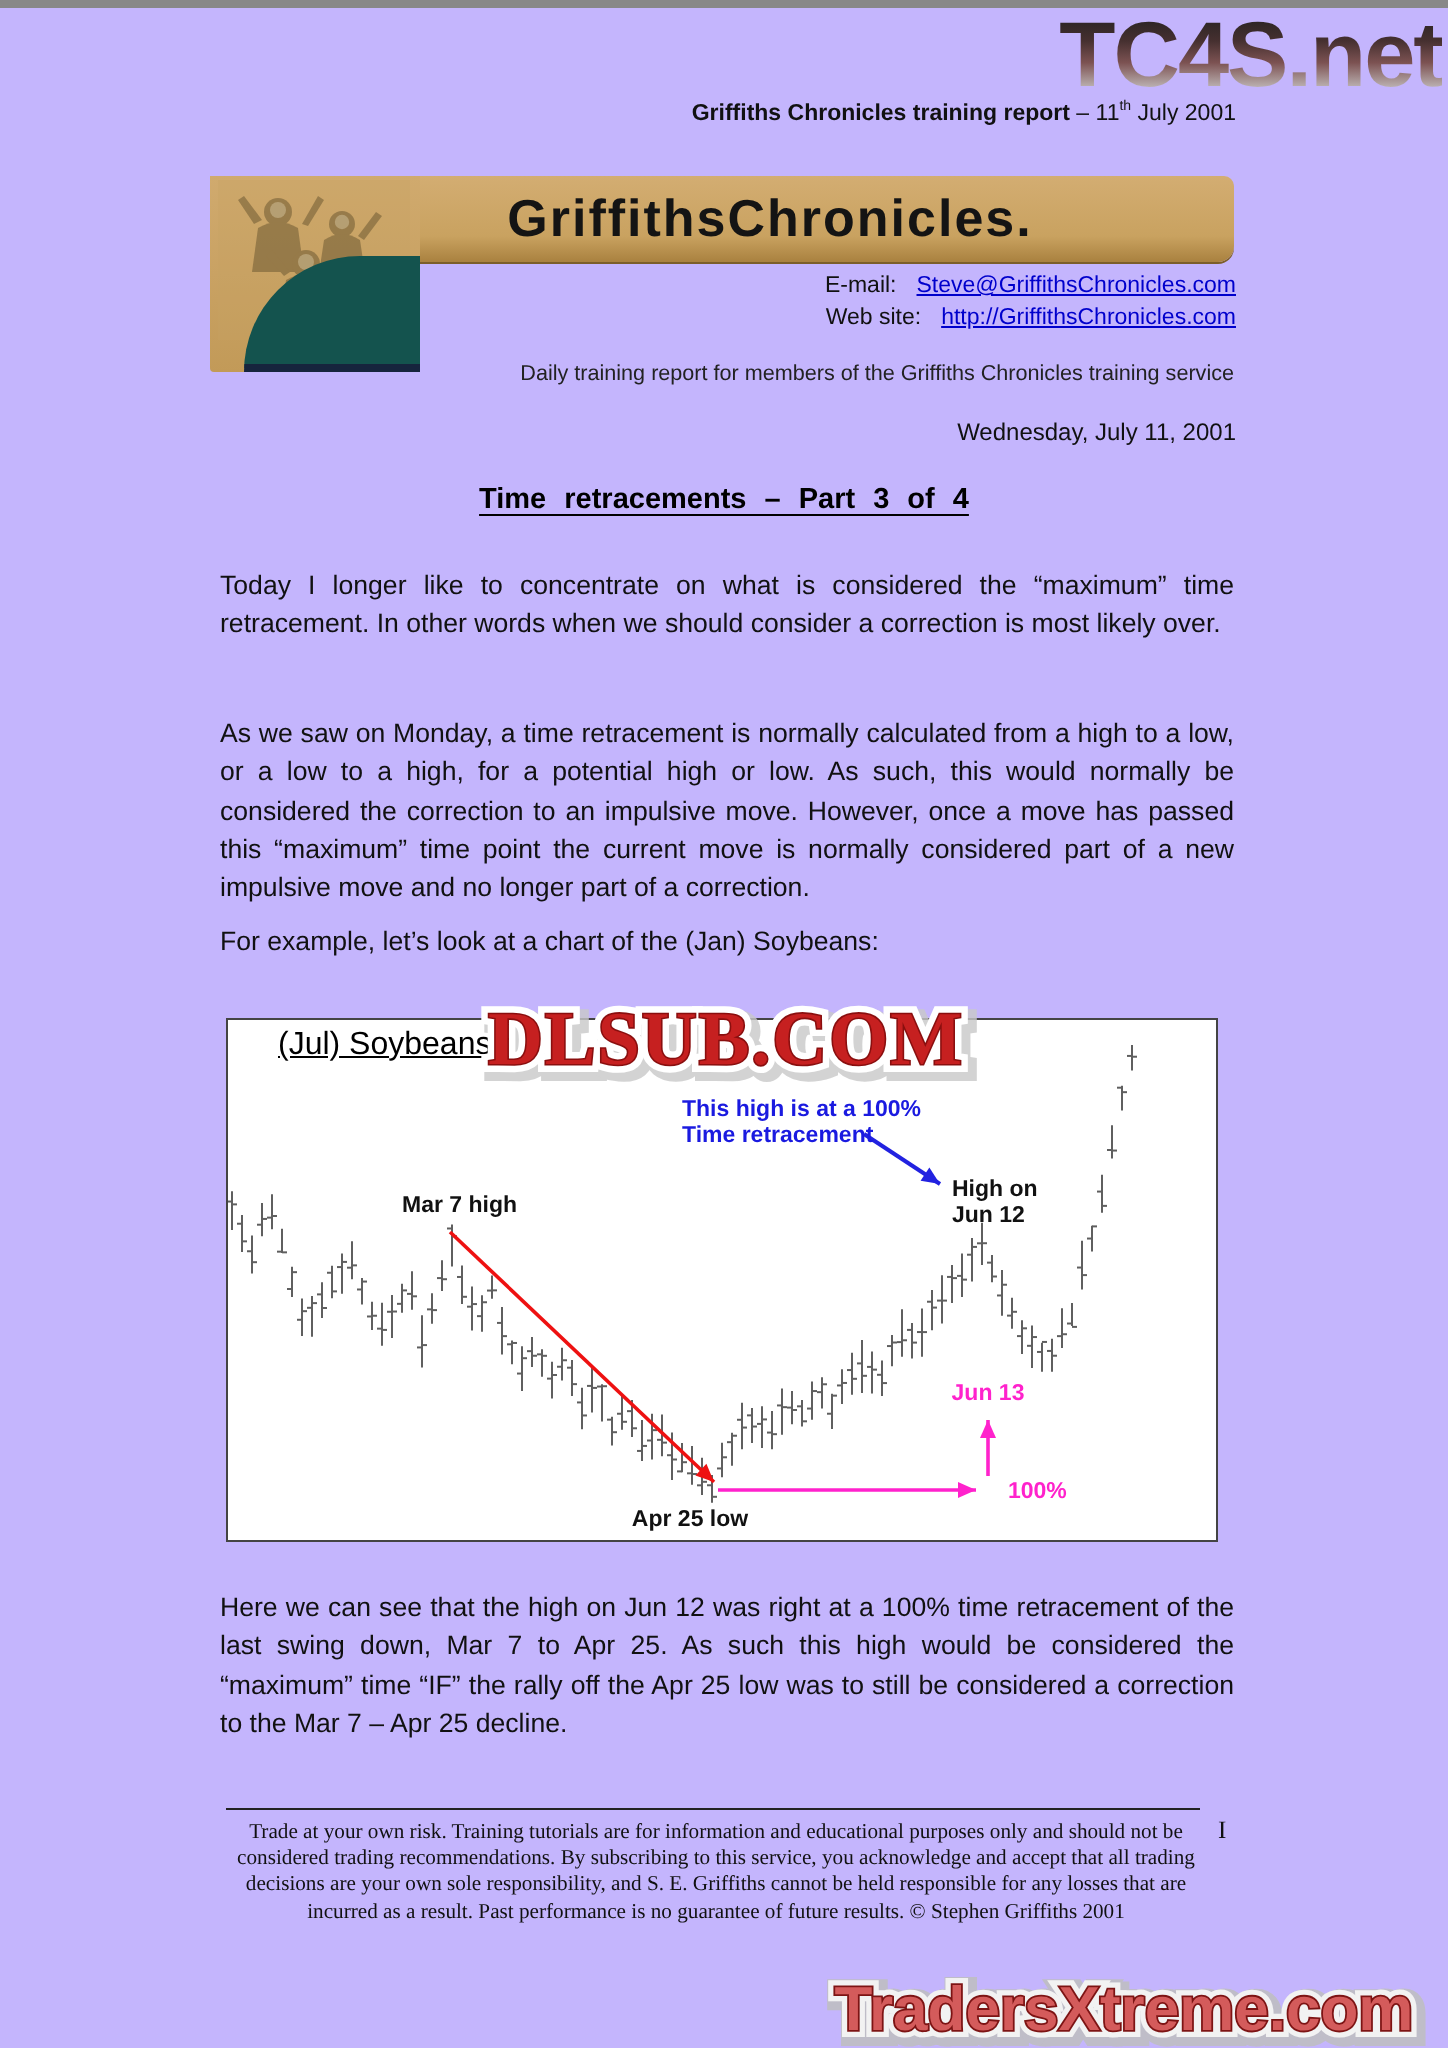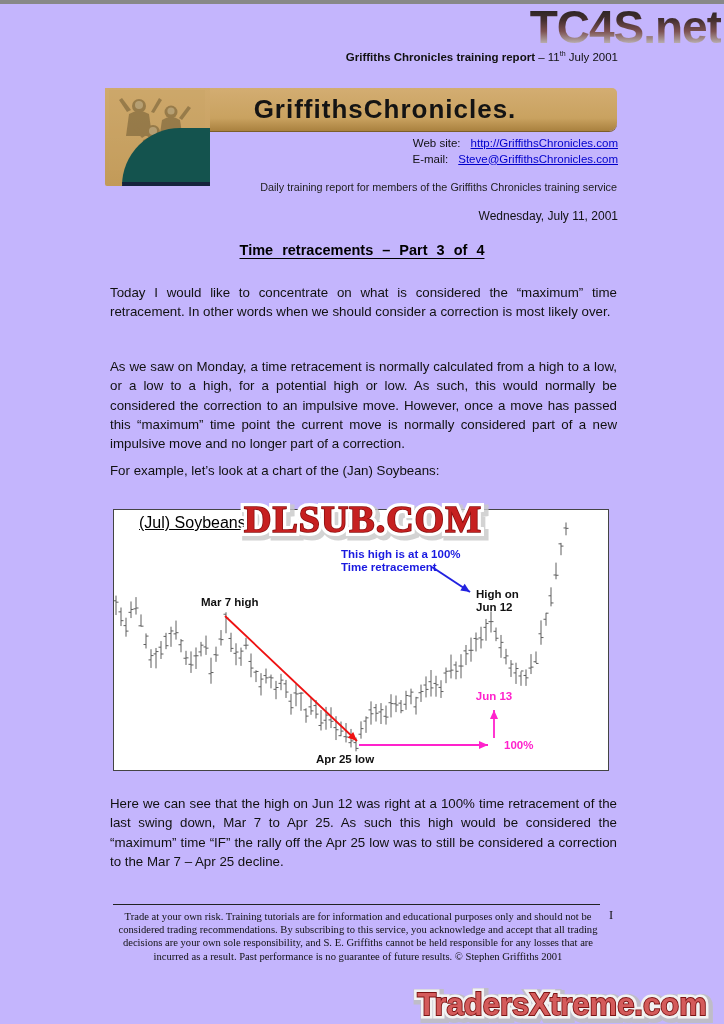--- a/index.html
+++ b/index.html
@@ -101,31 +101,31 @@
           <circle cx="30" cy="15" r="4"></circle>
             <circle cx="62" cy="21" r="3.6"></circle>
             <circle cx="44" cy="41" r="4"></circle>
         </g>
       </svg>
       <div class="teal"></div>
     </div>
   </div>
 
   <div class="contact">
+    <div><span class="lbl">E-mail:</span><a href="#">Steve@GriffithsChronicles.com</a></div>
     <div><span class="lbl">Web site:</span><a href="#">http://GriffithsChronicles.com</a></div>
-    <div><span class="lbl">E-mail:</span><a href="#">Steve@GriffithsChronicles.com</a></div>
   </div>
 
   <div class="tagline">Daily training report for members of the Griffiths Chronicles training service</div>
 
   <div class="dateline">Wednesday, July 11, 2001</div>
 
   <div class="heading"><span>Time retracements – Part 3 of 4</span></div>
 
-  <div class="para" id="p1">Today I would like to concentrate on what is considered the “maximum” time retracement. In other words when we should consider a correction is most likely over.</div>
+  <div class="para" id="p1">Today I longer like to concentrate on what is considered the “maximum” time retracement. In other words when we should consider a correction is most likely over.</div>
   <div class="para" id="p2">As we saw on Monday, a time retracement is normally calculated from a high to a low, or a low to a high, for a potential high or low. As such, this would normally be considered the correction to an impulsive move. However, once a move has passed this “maximum” time point the current move is normally considered part of a new impulsive move and no longer part of a correction.</div>
   <div class="para" id="p3">For example, let’s look at a chart of the (Jan) Soybeans:</div>
 
   <div class="chartbox">
     <svg id="chart-svg" width="492" height="258">
         <g stroke="#5f5f5f" stroke-width="1">
           <line x1="2" y1="85.58626543209877" x2="2" y2="105.04710648148148"></line>
           <line x1="-0.5" y1="90.77022462277093" x2="2" y2="90.77022462277093"></line>
           <line x1="2" y1="92.18374914266118" x2="4.5" y2="92.18374914266118"></line>
         </g>

